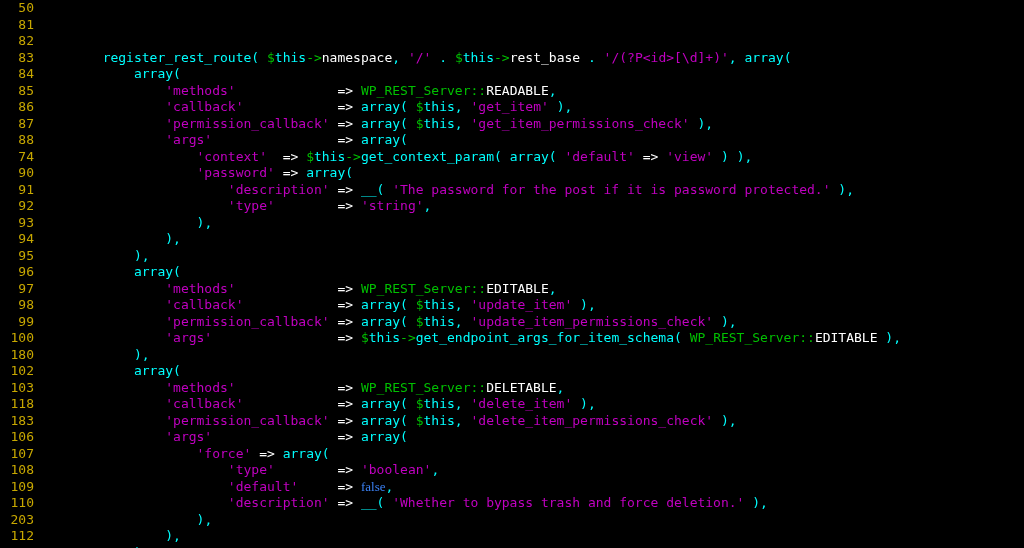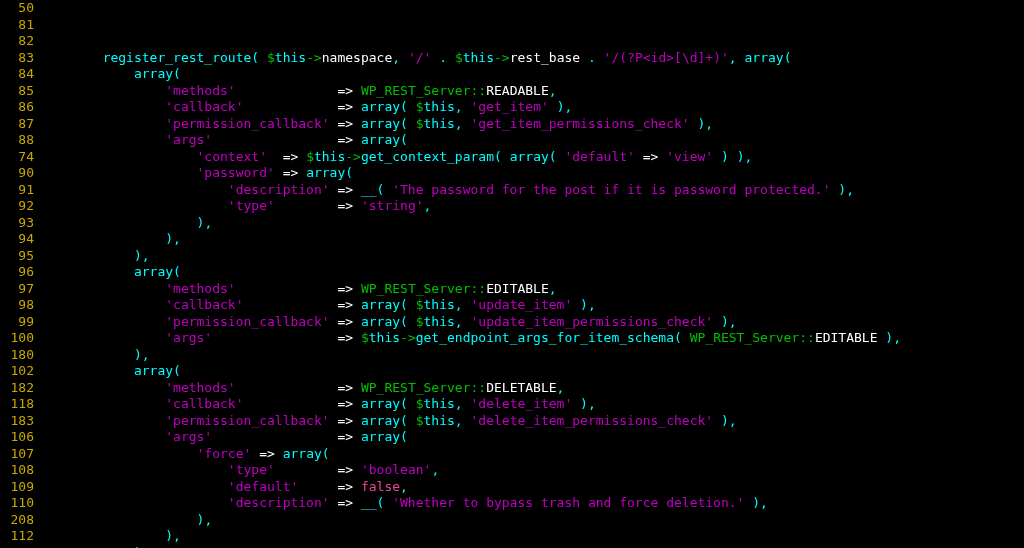--- a/index.html
+++ b/index.html
@@ -32,21 +32,21 @@
     flex: 1;
     white-space: pre;
     color: #d0d0d0;
   }
   .line { height: 16.5px; }
   .codeln { height: 16.5px; white-space: pre; }
   .fn  { color: #00ffff; text-align: center; }         
   .v   { color: #00ffff; }         
   .op  { color: #00c000; }         
   .str { color: #c000c0; }         
-  .kw  { color: #ec4899; }         
+  .kw  { color: #3b82f6; font-family: Liberation Serif, serif; }         
   .cls { color: #00c000; }         
   .dlm { color: #00ffff; }         
   .plain { color: #ffffff; text-align: center; }
   .arrow { color: #ffffff; }
 </style>
 </head>
 <body>
 
 <div class="editor">
   <div class="gutter">
@@ -66,28 +66,28 @@
     <div class="line">93</div>
     <div class="line">94</div>
     <div class="line">95</div>
     <div class="line">96</div>
     <div class="line">97</div>
     <div class="line">98</div>
     <div class="line">99</div>
     <div class="line">100</div>
     <div class="line">180</div>
     <div class="line">102</div>
-    <div class="line">182</div>
+    <div class="line">103</div>
     <div class="line">118</div>
     <div class="line">183</div>
     <div class="line">106</div>
     <div class="line">107</div>
     <div class="line">108</div>
     <div class="line">109</div>
     <div class="line">110</div>
-    <div class="line">208</div>
+    <div class="line">203</div>
     <div class="line">112</div>
   </div>
 
   <div class="code" id="code-area">
     
   <div class="codeln">        <span class="fn">register_rest_route</span><span class="dlm">(</span> <span class="op">$</span><span class="v">this</span><span class="op">-&gt;</span><span class="plain">namespace</span><span class="dlm">,</span> <span class="str">'/'</span> <span class="dlm">.</span> <span class="op">$</span><span class="v">this</span><span class="op">-&gt;</span><span class="plain">rest_base</span> <span class="dlm">.</span> <span class="str">'/(?P&lt;id&gt;[\d]+)'</span><span class="dlm">,</span> <span class="fn">array</span><span class="dlm">(</span></div><div class="codeln">            <span class="fn">array</span><span class="dlm">(</span></div><div class="codeln">                <span class="str">'methods'</span>             <span class="arrow">=&gt;</span> <span class="cls">WP_REST_Server</span><span class="op">::</span><span class="plain">READABLE</span><span class="dlm">,</span></div><div class="codeln">                <span class="str">'callback'</span>            <span class="arrow">=&gt;</span> <span class="fn">array</span><span class="dlm">(</span> <span class="op">$</span><span class="v">this</span><span class="dlm">,</span> <span class="str">'get_item'</span> <span class="dlm">)</span><span class="dlm">,</span></div><div class="codeln">                <span class="str">'permission_callback'</span> <span class="arrow">=&gt;</span> <span class="fn">array</span><span class="dlm">(</span> <span class="op">$</span><span class="v">this</span><span class="dlm">,</span> <span class="str">'get_item_permissions_check'</span> <span class="dlm">)</span><span class="dlm">,</span></div><div class="codeln">                <span class="str">'args'</span>                <span class="arrow">=&gt;</span> <span class="fn">array</span><span class="dlm">(</span></div><div class="codeln">                    <span class="str">'context'</span>  <span class="arrow">=&gt;</span> <span class="op">$</span><span class="v">this</span><span class="op">-&gt;</span><span class="fn">get_context_param</span><span class="dlm">(</span> <span class="fn">array</span><span class="dlm">(</span> <span class="str">'default'</span> <span class="arrow">=&gt;</span> <span class="str">'view'</span> <span class="dlm">)</span> <span class="dlm">)</span><span class="dlm">,</span></div><div class="codeln">                    <span class="str">'password'</span> <span class="arrow">=&gt;</span> <span class="fn">array</span><span class="dlm">(</span></div><div class="codeln">                        <span class="str">'description'</span> <span class="arrow">=&gt;</span> <span class="fn">__</span><span class="dlm">(</span> <span class="str">'The password for the post if it is password protected.'</span> <span class="dlm">)</span><span class="dlm">,</span></div><div class="codeln">                        <span class="str">'type'</span>        <span class="arrow">=&gt;</span> <span class="str">'string'</span><span class="dlm">,</span></div><div class="codeln">                    <span class="dlm">)</span><span class="dlm">,</span></div><div class="codeln">                <span class="dlm">)</span><span class="dlm">,</span></div><div class="codeln">            <span class="dlm">)</span><span class="dlm">,</span></div><div class="codeln">            <span class="fn">array</span><span class="dlm">(</span></div><div class="codeln">                <span class="str">'methods'</span>             <span class="arrow">=&gt;</span> <span class="cls">WP_REST_Server</span><span class="op">::</span><span class="plain">EDITABLE</span><span class="dlm">,</span></div><div class="codeln">                <span class="str">'callback'</span>            <span class="arrow">=&gt;</span> <span class="fn">array</span><span class="dlm">(</span> <span class="op">$</span><span class="v">this</span><span class="dlm">,</span> <span class="str">'update_item'</span> <span class="dlm">)</span><span class="dlm">,</span></div><div class="codeln">                <span class="str">'permission_callback'</span> <span class="arrow">=&gt;</span> <span class="fn">array</span><span class="dlm">(</span> <span class="op">$</span><span class="v">this</span><span class="dlm">,</span> <span class="str">'update_item_permissions_check'</span> <span class="dlm">)</span><span class="dlm">,</span></div><div class="codeln">                <span class="str">'args'</span>                <span class="arrow">=&gt;</span> <span class="op">$</span><span class="v">this</span><span class="op">-&gt;</span><span class="fn">get_endpoint_args_for_item_schema</span><span class="dlm">(</span> <span class="cls">WP_REST_Server</span><span class="op">::</span><span class="plain">EDITABLE</span> <span class="dlm">)</span><span class="dlm">,</span></div><div class="codeln">            <span class="dlm">)</span><span class="dlm">,</span></div><div class="codeln">            <span class="fn">array</span><span class="dlm">(</span></div><div class="codeln">                <span class="str">'methods'</span>             <span class="arrow">=&gt;</span> <span class="cls">WP_REST_Server</span><span class="op">::</span><span class="plain">DELETABLE</span><span class="dlm">,</span></div><div class="codeln">                <span class="str">'callback'</span>            <span class="arrow">=&gt;</span> <span class="fn">array</span><span class="dlm">(</span> <span class="op">$</span><span class="v">this</span><span class="dlm">,</span> <span class="str">'delete_item'</span> <span class="dlm">)</span><span class="dlm">,</span></div><div class="codeln">                <span class="str">'permission_callback'</span> <span class="arrow">=&gt;</span> <span class="fn">array</span><span class="dlm">(</span> <span class="op">$</span><span class="v">this</span><span class="dlm">,</span> <span class="str">'delete_item_permissions_check'</span> <span class="dlm">)</span><span class="dlm">,</span></div><div class="codeln">                <span class="str">'args'</span>                <span class="arrow">=&gt;</span> <span class="fn">array</span><span class="dlm">(</span></div><div class="codeln">                    <span class="str">'force'</span> <span class="arrow">=&gt;</span> <span class="fn">array</span><span class="dlm">(</span></div><div class="codeln">                        <span class="str">'type'</span>        <span class="arrow">=&gt;</span> <span class="str">'boolean'</span><span class="dlm">,</span></div><div class="codeln">                        <span class="str">'default'</span>     <span class="arrow">=&gt;</span> <span class="kw">false</span><span class="dlm">,</span></div><div class="codeln">                        <span class="str">'description'</span> <span class="arrow">=&gt;</span> <span class="fn">__</span><span class="dlm">(</span> <span class="str">'Whether to bypass trash and force deletion.'</span> <span class="dlm">)</span><span class="dlm">,</span></div><div class="codeln">                    <span class="dlm">)</span><span class="dlm">,</span></div><div class="codeln">                <span class="dlm">)</span><span class="dlm">,</span></div><div class="codeln">            <span class="dlm">)</span><span class="dlm">,</span></div></div>
 </div>
 
 </body></html>

